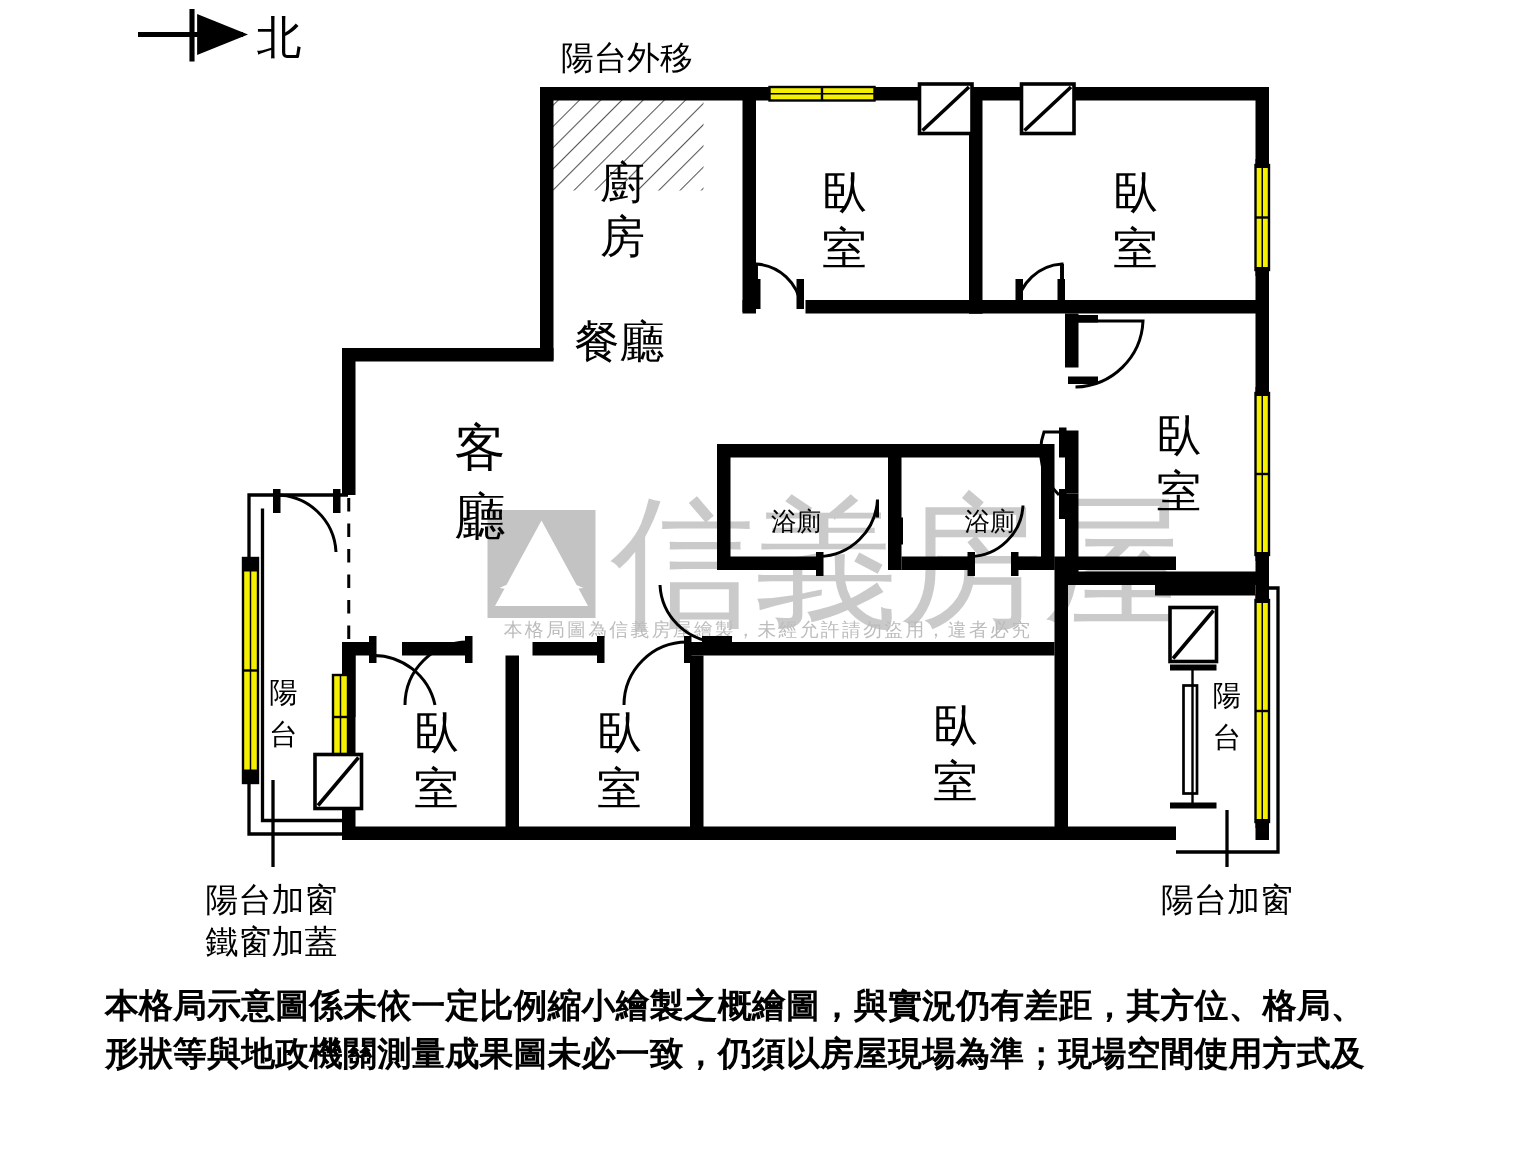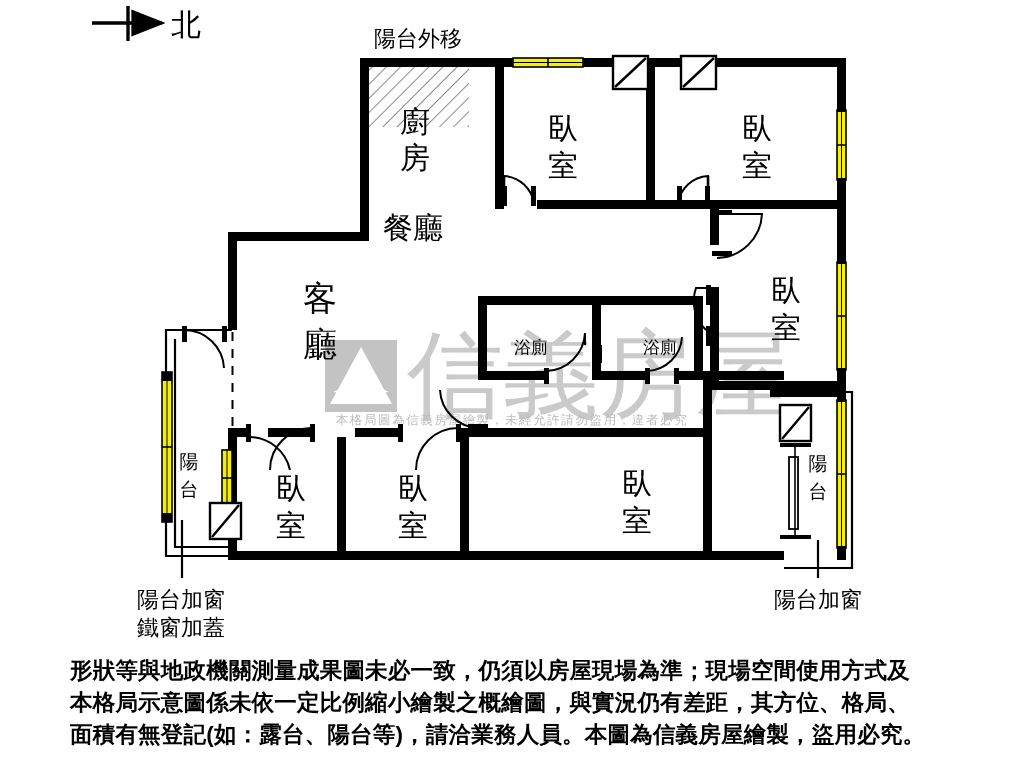--- a/index.html
+++ b/index.html
@@ -319,18 +319,17 @@
 
     <g>
       <text class="note" x="418" y="46">陽台外移</text>
       <text class="note" x="181" y="607">陽台加窗</text>
       <text class="note" x="181" y="635">鐵窗加蓋</text>
       <text class="note" x="818" y="607">陽台加窗</text>
     </g>
   </svg>
 
   <div class="disclaimer">
+    <div class="dl-line">本格局示意圖係未依一定比例縮小繪製之概繪圖，與實況仍有差距，其方位、格局、</div>
     <div class="dl-line">形狀等與地政機關測量成果圖未必一致，仍須以房屋現場為準；現場空間使用方式及</div>
-    <div class="dl-line">本格局示意圖係未依一定比例縮小繪製之概繪圖，與實況仍有差距，其方位、格局、</div>
-    <div class="dl-line">面積有無登記(如：露台、陽台等)，請洽業務人員。本圖為信義房屋繪製，盜用必究。</div>
   </div>
 
 </div>
 
 </body></html>

